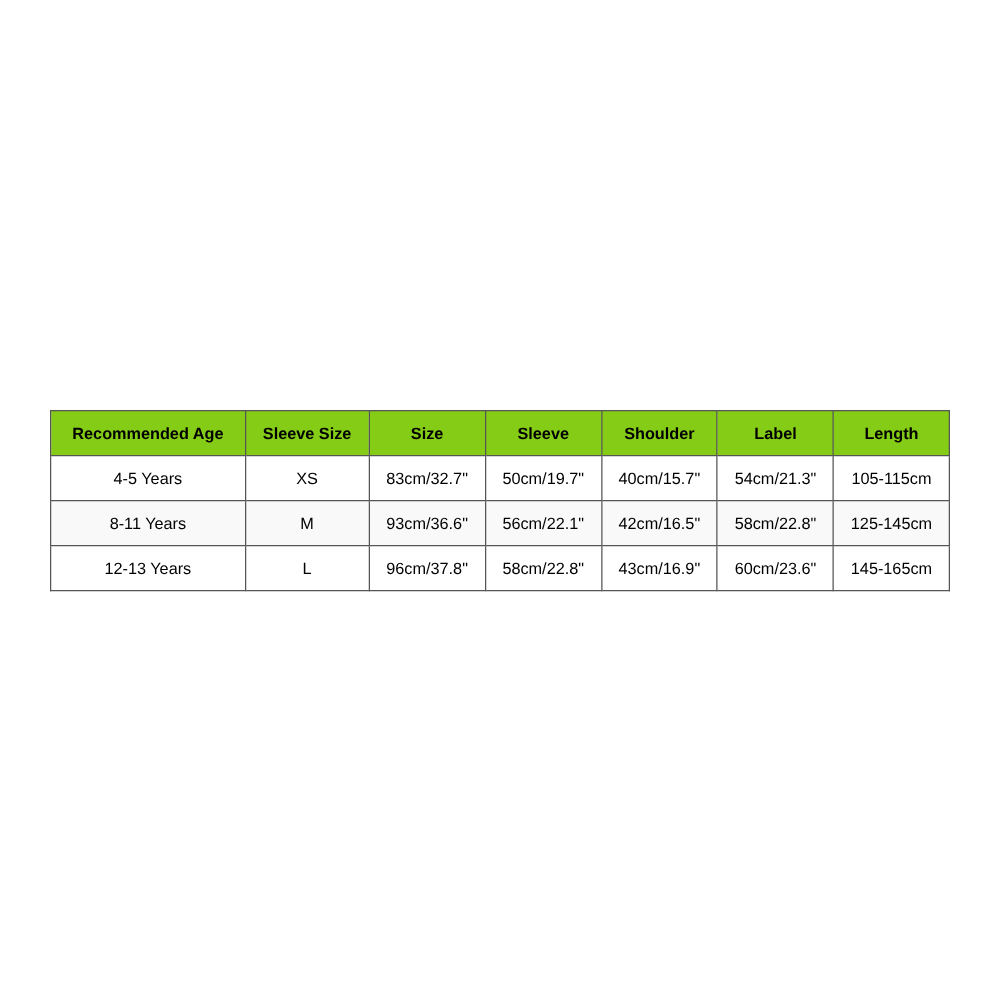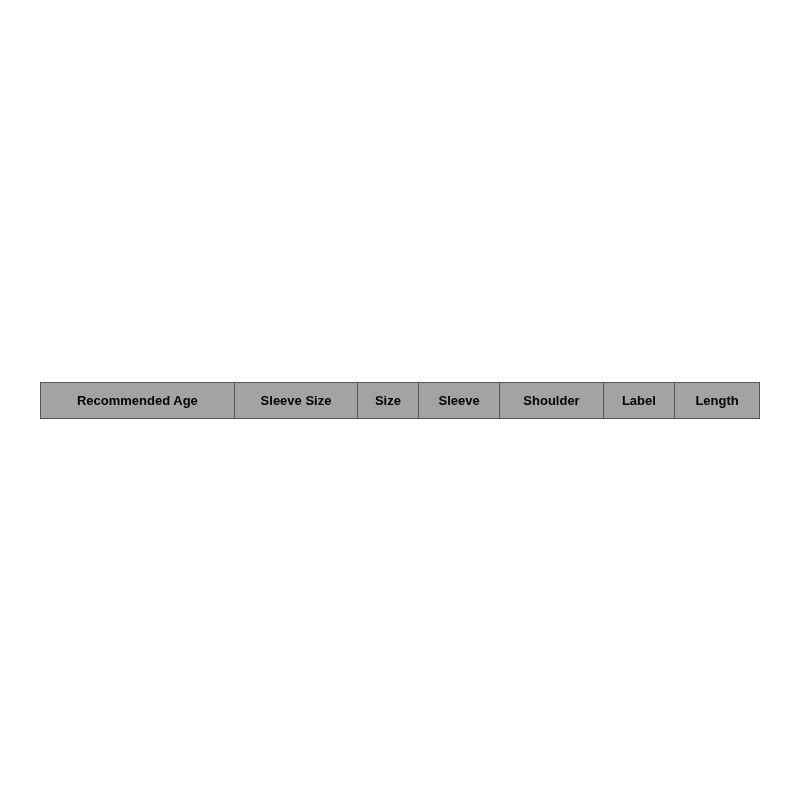--- a/index.html
+++ b/index.html
@@ -26,21 +26,21 @@
       width: 100%;
       border-collapse: collapse;
       font-size: 13px;
     }
 
     th {
       border: 1px solid #555;
       padding: 10px 8px;
       text-align: center;
       font-weight: bold;
-      background-color: #a3a3a3;
+      background-color: #84cc16;
       margin-top: 36px;
     }
 
     td {
       border: 1px solid #555;
       padding: 10px 8px;
       text-align: center;
       background-color: #ffffff;
     }
 
@@ -62,15 +62,42 @@
         <th>Recommended Age</th>
         <th>Sleeve Size</th>
         <th>Size</th>
         <th>Sleeve</th>
         <th>Shoulder</th>
         <th>Label</th>
         <th>Length</th>
       </tr>
     </thead>
     <tbody id="table-body">
+    <tr>
+          <td>4-5 Years</td>
+          <td>XS</td>
+          <td>83cm/32.7"</td>
+          <td>50cm/19.7"</td>
+          <td>40cm/15.7"</td>
+          <td>54cm/21.3"</td>
+          <td>105-115cm</td>
+        </tr>
+        <tr>
+          <td>8-11 Years</td>
+          <td>M</td>
+          <td>93cm/36.6"</td>
+          <td>56cm/22.1"</td>
+          <td>42cm/16.5"</td>
+          <td>58cm/22.8"</td>
+          <td>125-145cm</td>
+        </tr>
+        <tr>
+          <td>12-13 Years</td>
+          <td>L</td>
+          <td>96cm/37.8"</td>
+          <td>58cm/22.8"</td>
+          <td>43cm/16.9"</td>
+          <td>60cm/23.6"</td>
+          <td>145-165cm</td>
+        </tr>
       </tbody>
   </table>
 </div>
 
 </body></html>

